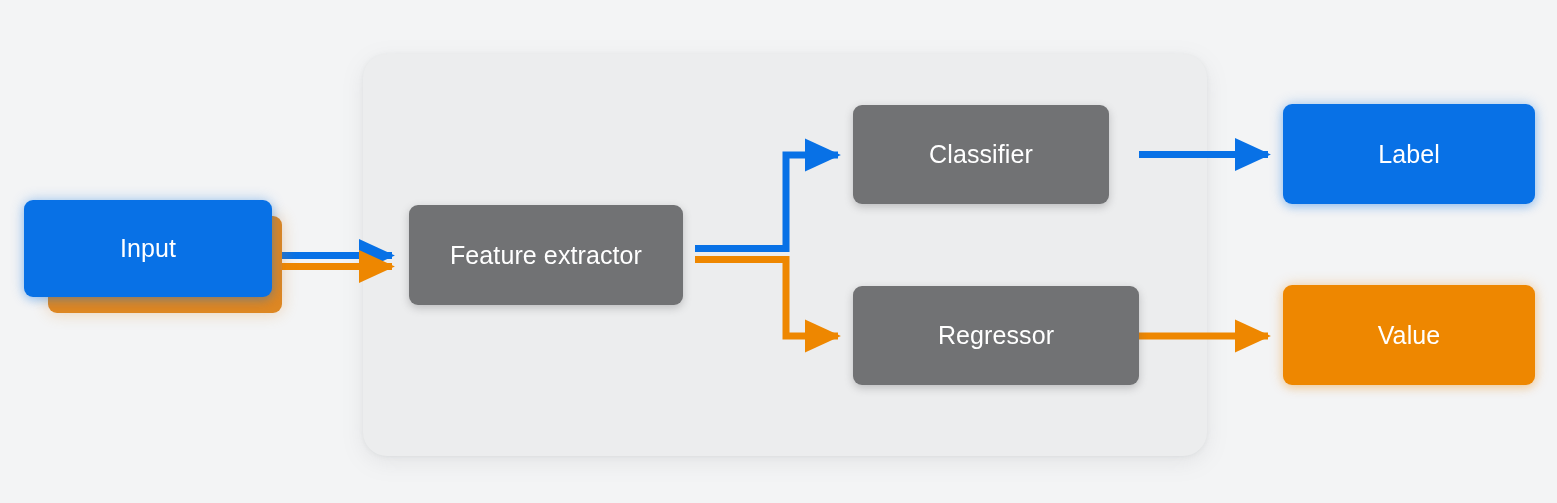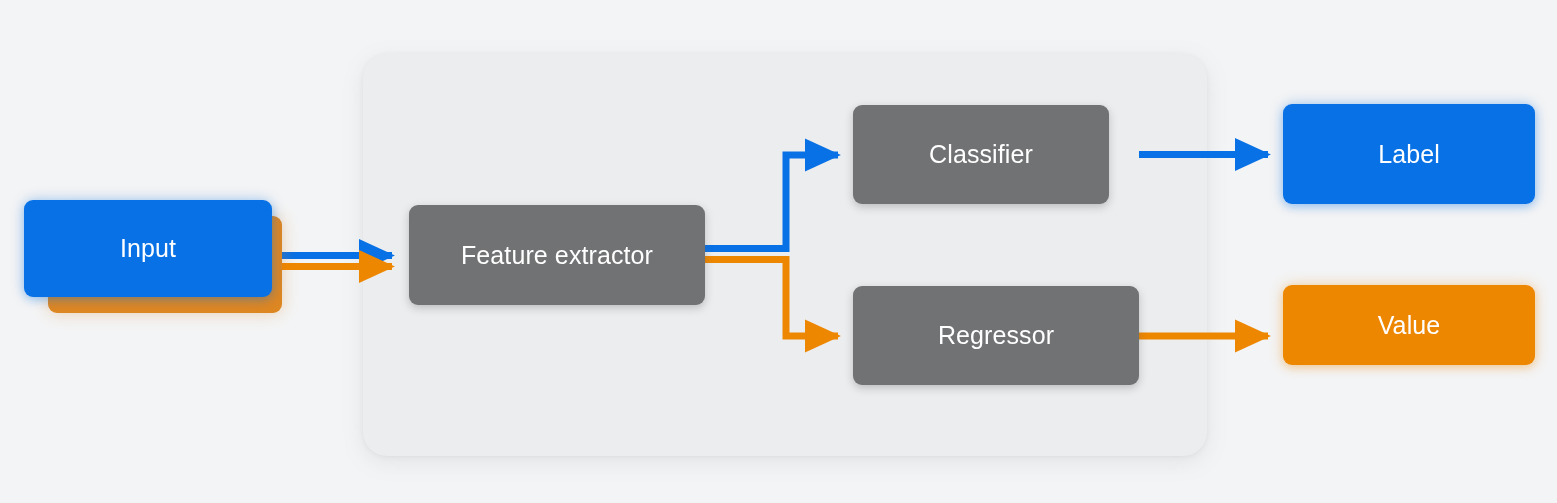--- a/index.html
+++ b/index.html
@@ -64,25 +64,25 @@
     top: 216px;
     width: 234px;
     height: 97px;
     background: #dd8723;
     border-radius: 9px;
     box-shadow: 0 0 16px rgba(221,135,35,0.32);
   }
 
   
   #node-input            { left: 24px;   top: 200px; width: 248px; height: 97px; }
-  #node-feature-extractor{ left: 409px;  top: 205px; width: 296px; height: 100px; }
+  #node-feature-extractor{ left: 409px;  top: 205px; width: 274px; height: 100px; }
   #node-classifier       { left: 853px;  top: 105px; width: 256px; height: 99px;  }
   #node-regressor        { left: 853px;  top: 286px; width: 286px; height: 99px;  }
   #node-label            { left: 1283px; top: 104px; width: 252px; height: 100px; }
-  #node-value            { left: 1283px; top: 285px; width: 252px; height: 80px; }
+  #node-value            { left: 1283px; top: 285px; width: 252px; height: 100px; }
 
   
   #connectors {
     position: absolute;
     left: 0;
     top: 0;
     width: 1557px;
     height: 503px;
     pointer-events: none;
   }

